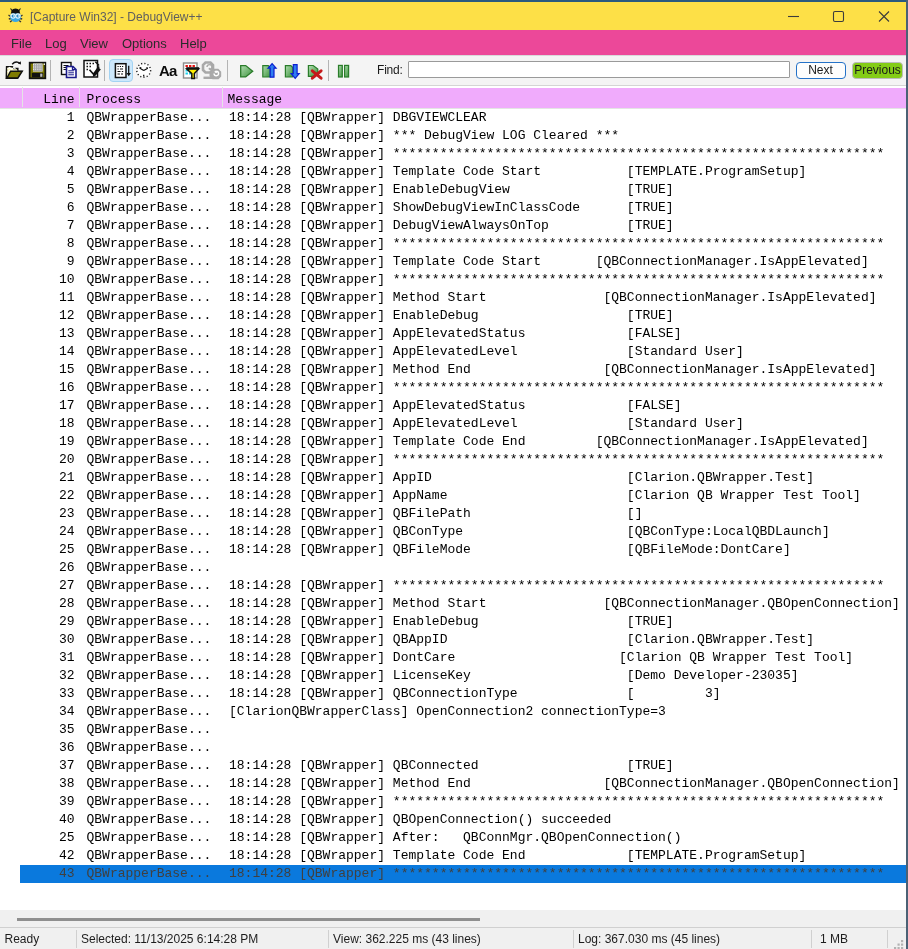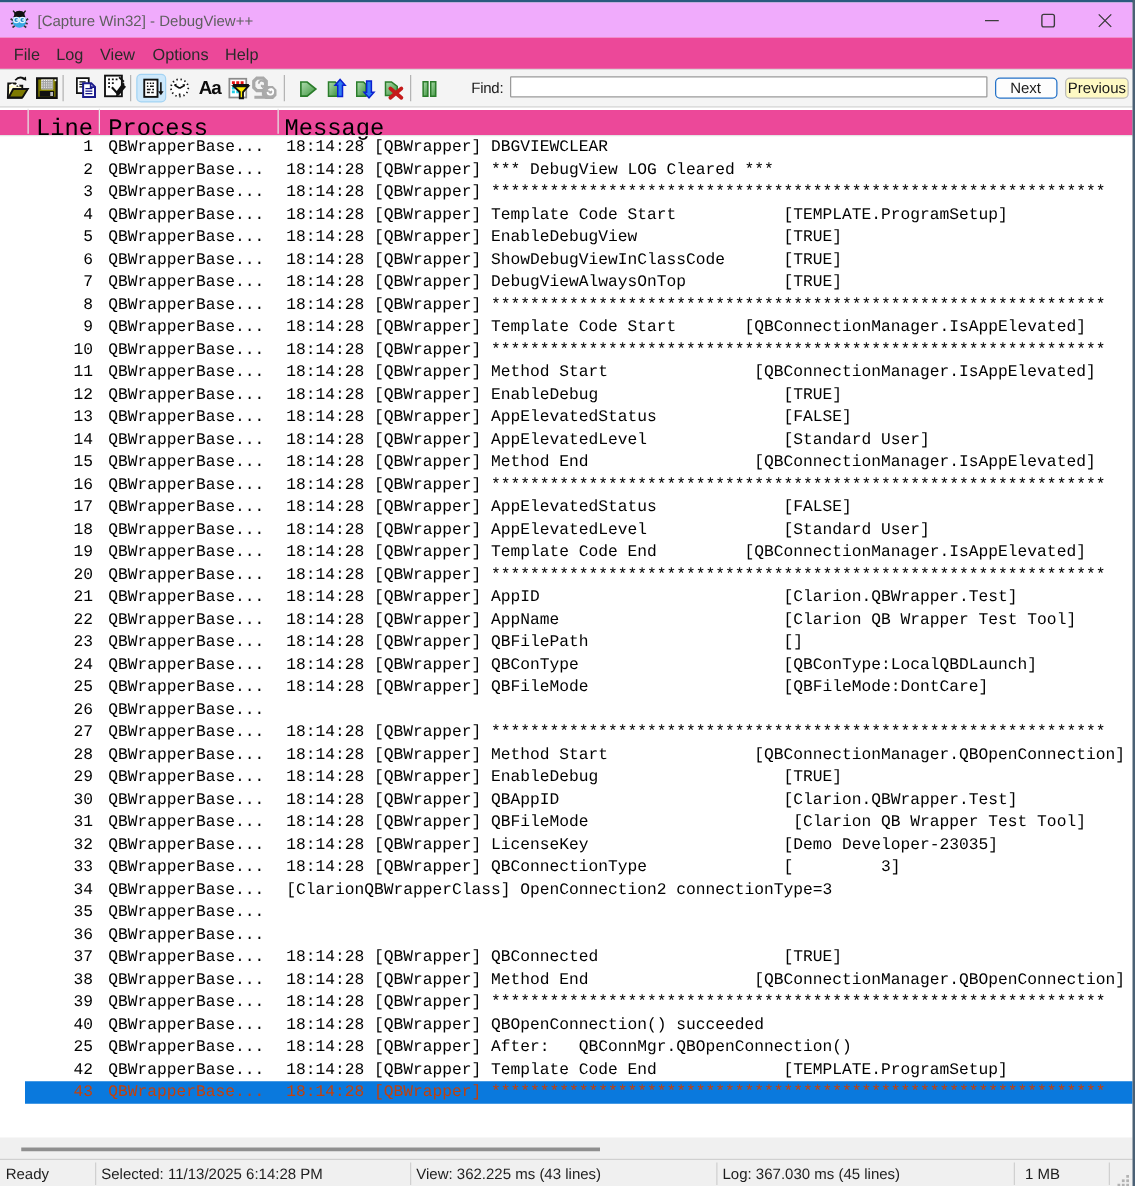--- a/index.html
+++ b/index.html
@@ -1,39 +1,39 @@
 <!DOCTYPE html>
 <html><head><meta charset="utf-8"><style>
 *{margin:0;padding:0;box-sizing:border-box}
 html,body{width:908px;height:949px;overflow:hidden;background:#fff;
   font-family:"Liberation Sans",sans-serif;position:relative}
 .abs{position:absolute}
 
 #topstrip{left:0;top:0;width:908px;height:2px;background:#2b5a7e}
 #rightborder{right:0;top:0;width:2px;height:949px;background:#4b6175}
-#titlebar{left:0;top:2px;width:906px;height:28px;background:#f0abfc}
+#titlebar{left:0;top:2px;width:906px;height:28px;background:#fde047}
 #title{left:30px;top:8px;font-size:12px;color:#5f5f5f}
 #menubar{left:0;top:30px;width:906px;height:26px;background:#ec4899;border-bottom:1px solid #d9d9d9}
 .mi{position:absolute;top:6px;font-size:13px;color:#2b2b2b}
 #toolbar{left:0;top:56px;width:906px;height:30px;background:#f4f4f4;border-bottom:1px solid #d5d5d5}
 .tsep{position:absolute;top:4px;width:1px;height:21px;background:#b4b4b4}
 
-#hdr{left:0;top:88px;width:906px;height:20px;background:#ec4899;
-  font-family:"Liberation Mono",monospace;font-size:19px;color:#000}
+#hdr{left:0;top:88px;width:906px;height:20px;background:#f0abfc;
+  font-family:"Liberation Mono",monospace;font-size:13px;color:#000}
 .hline{position:absolute;background:#e4e4e4}
 #grid{left:0;top:109px;width:906px;font-family:"Liberation Mono",monospace;
   font-size:13px;color:#000}
 .row{position:relative;height:18px;white-space:pre}
 .row span{position:absolute;top:0;height:18px;line-height:18px}
 .num{left:0;width:74.5px;text-align:right}
 .proc{left:86.5px}
 .msg{left:229px}
 .row.sel{background:transparent}
 .row.sel::before{content:"";position:absolute;left:20px;right:0;top:0;bottom:0;background:#0a79dd}
-.row.sel span{color:#c2410c;z-index:1}
+.row.sel span{color:#404040;z-index:1}
 
 #scrollstrip{left:0;top:910px;width:906px;height:17px;background:#f0f0f0}
 #thumb{left:17px;top:7.5px;width:463px;height:3px;background:#8f8f8f;position:absolute}
 
 #status{left:0;top:927px;width:906px;height:22px;background:#f0f0f0;border-top:1px solid #d0d0d0}
 .st{position:absolute;top:4px;font-size:12px;color:#1d1d1d}
 .ssep{position:absolute;top:2px;width:1px;height:18px;background:#d0d0d0}
 </style></head><body>
 <div id="topstrip" class="abs"></div>
 <div id="titlebar" class="abs">
@@ -163,21 +163,21 @@
     </g>
 
     <g>
       <rect x="338.5" y="9.4" width="3.8" height="11.6" fill="url(#g1)" stroke="#2a7c2a" stroke-width="1.2"></rect>
       <rect x="344.6" y="9.4" width="4" height="11.6" fill="url(#g1)" stroke="#2a7c2a" stroke-width="1.2"></rect>
     </g>
   </svg>
   <span style="position:absolute;left:377px;top:7px;font-size:12px;letter-spacing:-0.2px;font-weight:normal;color:#1a1a1a">Find:</span>
   <div style="position:absolute;left:408px;top:5px;width:382px;height:17px;background:#fff;border:1px solid #9a9a9a;border-radius:1px"></div>
   <div style="position:absolute;left:795.5px;top:6px;width:50px;height:17px;background:#fdfdfd;border:1.5px solid #2472c8;border-radius:4px;font-size:12px;color:#1a1a1a;text-align:center;line-height:14px">Next</div>
-  <div style="position:absolute;left:852px;top:6px;width:51px;height:17px;background:#fef9c3;border:1px solid #bcbcbc;border-radius:4px;font-size:12px;color:#1a1a1a;text-align:center;line-height:15px">Previous</div>
+  <div style="position:absolute;left:852px;top:6px;width:51px;height:17px;background:#84cc16;border:1px solid #bcbcbc;border-radius:4px;font-size:12px;color:#1a1a1a;text-align:center;line-height:15px">Previous</div>
 </div>
 <div id="hdr" class="abs">
   <span class="abs" style="left:0;width:74.5px;text-align:right;top:3.5px">Line</span>
   <span class="abs" style="left:86.5px;top:3.5px">Process</span>
   <span class="abs" style="left:227.5px;top:3.5px">Message</span>
   <div class="hline" style="left:21.5px;top:-1px;width:1px;height:20px"></div>
   <div class="hline" style="left:78.5px;top:-1px;width:1px;height:20px"></div>
   <div class="hline" style="left:221.5px;top:-1px;width:1px;height:20px"></div>
 </div>
 <div class="hline abs" style="left:0;top:107.5px;width:908px;height:1px"></div>
@@ -205,21 +205,21 @@
 <div class="row"><span class="num">21</span><span class="proc">QBWrapperBase...</span><span class="msg">18:14:28 [QBWrapper] AppID                         [Clarion.QBWrapper.Test]</span></div>
 <div class="row"><span class="num">22</span><span class="proc">QBWrapperBase...</span><span class="msg">18:14:28 [QBWrapper] AppName                       [Clarion QB Wrapper Test Tool]</span></div>
 <div class="row"><span class="num">23</span><span class="proc">QBWrapperBase...</span><span class="msg">18:14:28 [QBWrapper] QBFilePath                    []</span></div>
 <div class="row"><span class="num">24</span><span class="proc">QBWrapperBase...</span><span class="msg">18:14:28 [QBWrapper] QBConType                     [QBConType:LocalQBDLaunch]</span></div>
 <div class="row"><span class="num">25</span><span class="proc">QBWrapperBase...</span><span class="msg">18:14:28 [QBWrapper] QBFileMode                    [QBFileMode:DontCare]</span></div>
 <div class="row"><span class="num">26</span><span class="proc">QBWrapperBase...</span></div>
 <div class="row"><span class="num">27</span><span class="proc">QBWrapperBase...</span><span class="msg">18:14:28 [QBWrapper] ***************************************************************</span></div>
 <div class="row"><span class="num">28</span><span class="proc">QBWrapperBase...</span><span class="msg">18:14:28 [QBWrapper] Method Start               [QBConnectionManager.QBOpenConnection]</span></div>
 <div class="row"><span class="num">29</span><span class="proc">QBWrapperBase...</span><span class="msg">18:14:28 [QBWrapper] EnableDebug                   [TRUE]</span></div>
 <div class="row"><span class="num">30</span><span class="proc">QBWrapperBase...</span><span class="msg">18:14:28 [QBWrapper] QBAppID                       [Clarion.QBWrapper.Test]</span></div>
-<div class="row"><span class="num">31</span><span class="proc">QBWrapperBase...</span><span class="msg">18:14:28 [QBWrapper] QBFileMode                     [Clarion QB Wrapper Test Tool]</span></div>
+<div class="row"><span class="num">31</span><span class="proc">QBWrapperBase...</span><span class="msg">18:14:28 [QBWrapper] DontCare                     [Clarion QB Wrapper Test Tool]</span></div>
 <div class="row"><span class="num">32</span><span class="proc">QBWrapperBase...</span><span class="msg">18:14:28 [QBWrapper] LicenseKey                    [Demo Developer-23035]</span></div>
 <div class="row"><span class="num">33</span><span class="proc">QBWrapperBase...</span><span class="msg">18:14:28 [QBWrapper] QBConnectionType              [         3]</span></div>
 <div class="row"><span class="num">34</span><span class="proc">QBWrapperBase...</span><span class="msg">[ClarionQBWrapperClass] OpenConnection2 connectionType=3</span></div>
 <div class="row"><span class="num">35</span><span class="proc">QBWrapperBase...</span></div>
 <div class="row"><span class="num">36</span><span class="proc">QBWrapperBase...</span></div>
 <div class="row"><span class="num">37</span><span class="proc">QBWrapperBase...</span><span class="msg">18:14:28 [QBWrapper] QBConnected                   [TRUE]</span></div>
 <div class="row"><span class="num">38</span><span class="proc">QBWrapperBase...</span><span class="msg">18:14:28 [QBWrapper] Method End                 [QBConnectionManager.QBOpenConnection]</span></div>
 <div class="row"><span class="num">39</span><span class="proc">QBWrapperBase...</span><span class="msg">18:14:28 [QBWrapper] ***************************************************************</span></div>
 <div class="row"><span class="num">40</span><span class="proc">QBWrapperBase...</span><span class="msg">18:14:28 [QBWrapper] QBOpenConnection() succeeded</span></div>
 <div class="row"><span class="num">25</span><span class="proc">QBWrapperBase...</span><span class="msg">18:14:28 [QBWrapper] After:   QBConnMgr.QBOpenConnection()</span></div>

